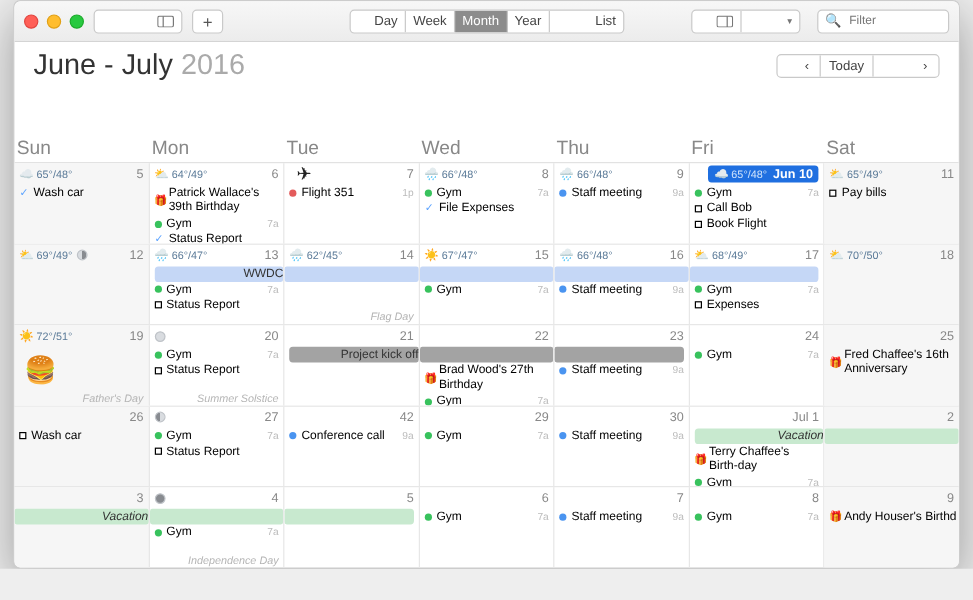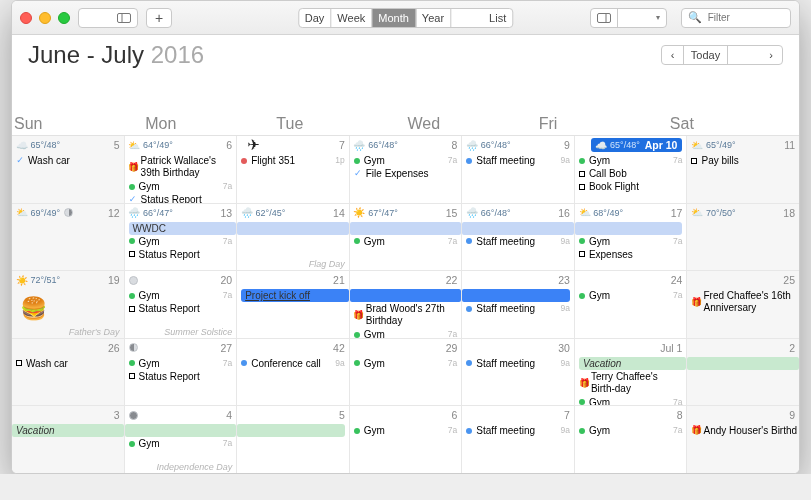--- a/index.html
+++ b/index.html
@@ -29,21 +29,21 @@
     gap: 8px;
     position: relative;
   }
   .traffic { display: flex; gap: 7px; align-items: center; }
   .tl { width: 12px; height: 12px; border-radius: 50%; }
   .tl.close { background: #ff5f57; border: 0.5px solid #e24640; }
   .tl.min   { background: #ffbd2e; border: 0.5px solid #e1a117; }
   .tl.max   { background: #28c940; border: 0.5px solid #1dac2c; }
   .seg {
     display: flex; background: #fff; border: 1px solid #c9c9c9; border-radius: 4px;
-    overflow: hidden; height: 20px;
+    overflow: hidden; height: 20px; padding-left: 14px;
   }
   .seg .btn {
     padding: 0 6px; display:flex; align-items:center; justify-content:center;
     min-width: 24px; border-right: 1px solid #c9c9c9; font-size: 11px; color:#444;
     cursor: default;
   }
   .seg .btn:last-child { border-right: none; margin-left: 32px; }
   .toolbar-center {
     position: absolute; left:50%; transform:translateX(-50%);
     display:flex; gap:0;
@@ -113,24 +113,24 @@
   .ev .gift{ color:#d35; font-size:9px; width:8px; text-align:center; }
   .ev .t   { margin-left:auto; color:#bbb; font-size:8.5px; padding-left:3px; }
   .ev.two  { height:26px; line-height:12px; white-space:normal; }
   .d-green { background:#38c25d; } .b-green { border-color:#38c25d; }
   .d-blue  { background:#4a94f0; } .b-blue  { border-color:#4a94f0; }
   .d-red   { background:#e35b5b; } .b-red   { border-color:#e35b5b; }
 
   .banner {
     height:13px; line-height:13px; font-size:10px;
     padding-left:4px; color:#333; border-radius:2px; margin: 0 -2px 0 -2px;
-    background:#c5d7f6; border-left:0; overflow:hidden;
+    background:#c5d7f6; border-left:0; overflow:hidden;text-align:right;
   }
   .banner.no-text { color:transparent; }
-  .banner.pink  { background:#3b82f6;text-decoration:underline; }
+  .banner.pink  { background:#a3a3a3; }
   .banner.green { background:#c8e9cf;font-style:italic; }
   .banner.start { margin-left:2px; border-top-left-radius:3px; border-bottom-left-radius:3px; }
   .banner.end   { margin-right:2px; border-top-right-radius:3px; border-bottom-right-radius:3px; }
 
   .plane { font-size:15px; color:#222; margin-left:6px; }
   .burger { font-size:22px; position:absolute; bottom:16px; left:8px; }
   .sidebar-toggle svg, .split-toggle svg { display:block; }
 </style>
 </head>
 <body>
@@ -192,20 +192,21 @@
         <div class="btn">›</div>
       </div>
     </div>
   </div>
 
   <div class="weekdays">
     <div>Sun</div>
     <div>Mon</div>
     <div>Tue</div>
     <div>Wed</div>
+    <div>Thu</div>
     <div>Fri</div>
     <div>Sat</div>
   </div>
 
   <div class="grid">
 
     <div class="week">
       <div class="day wend">
         <div class="dayhead">
             <span class="weather">
@@ -284,21 +285,21 @@
             <span class="t">9a</span>
           </div>
       </div>
       <div class="day">
         <div class="dayhead today">
             <span class="today-badge">
               <span class="weather">
                 <span class="wi">☁️</span>
                 <span>65°/48°</span>
               </span>
-              <span class="num">Apr 10</span>
+              <span class="num">Jun 10</span>
             </span>
           </div>
         <div class="ev">
             <span class="dot d-green"></span>
             <span>Gym</span>
             <span class="t">7a</span>
           </div>
         <div class="ev">
             <span class="sq b-blue"></span>
             <span>Call Bob</span>

